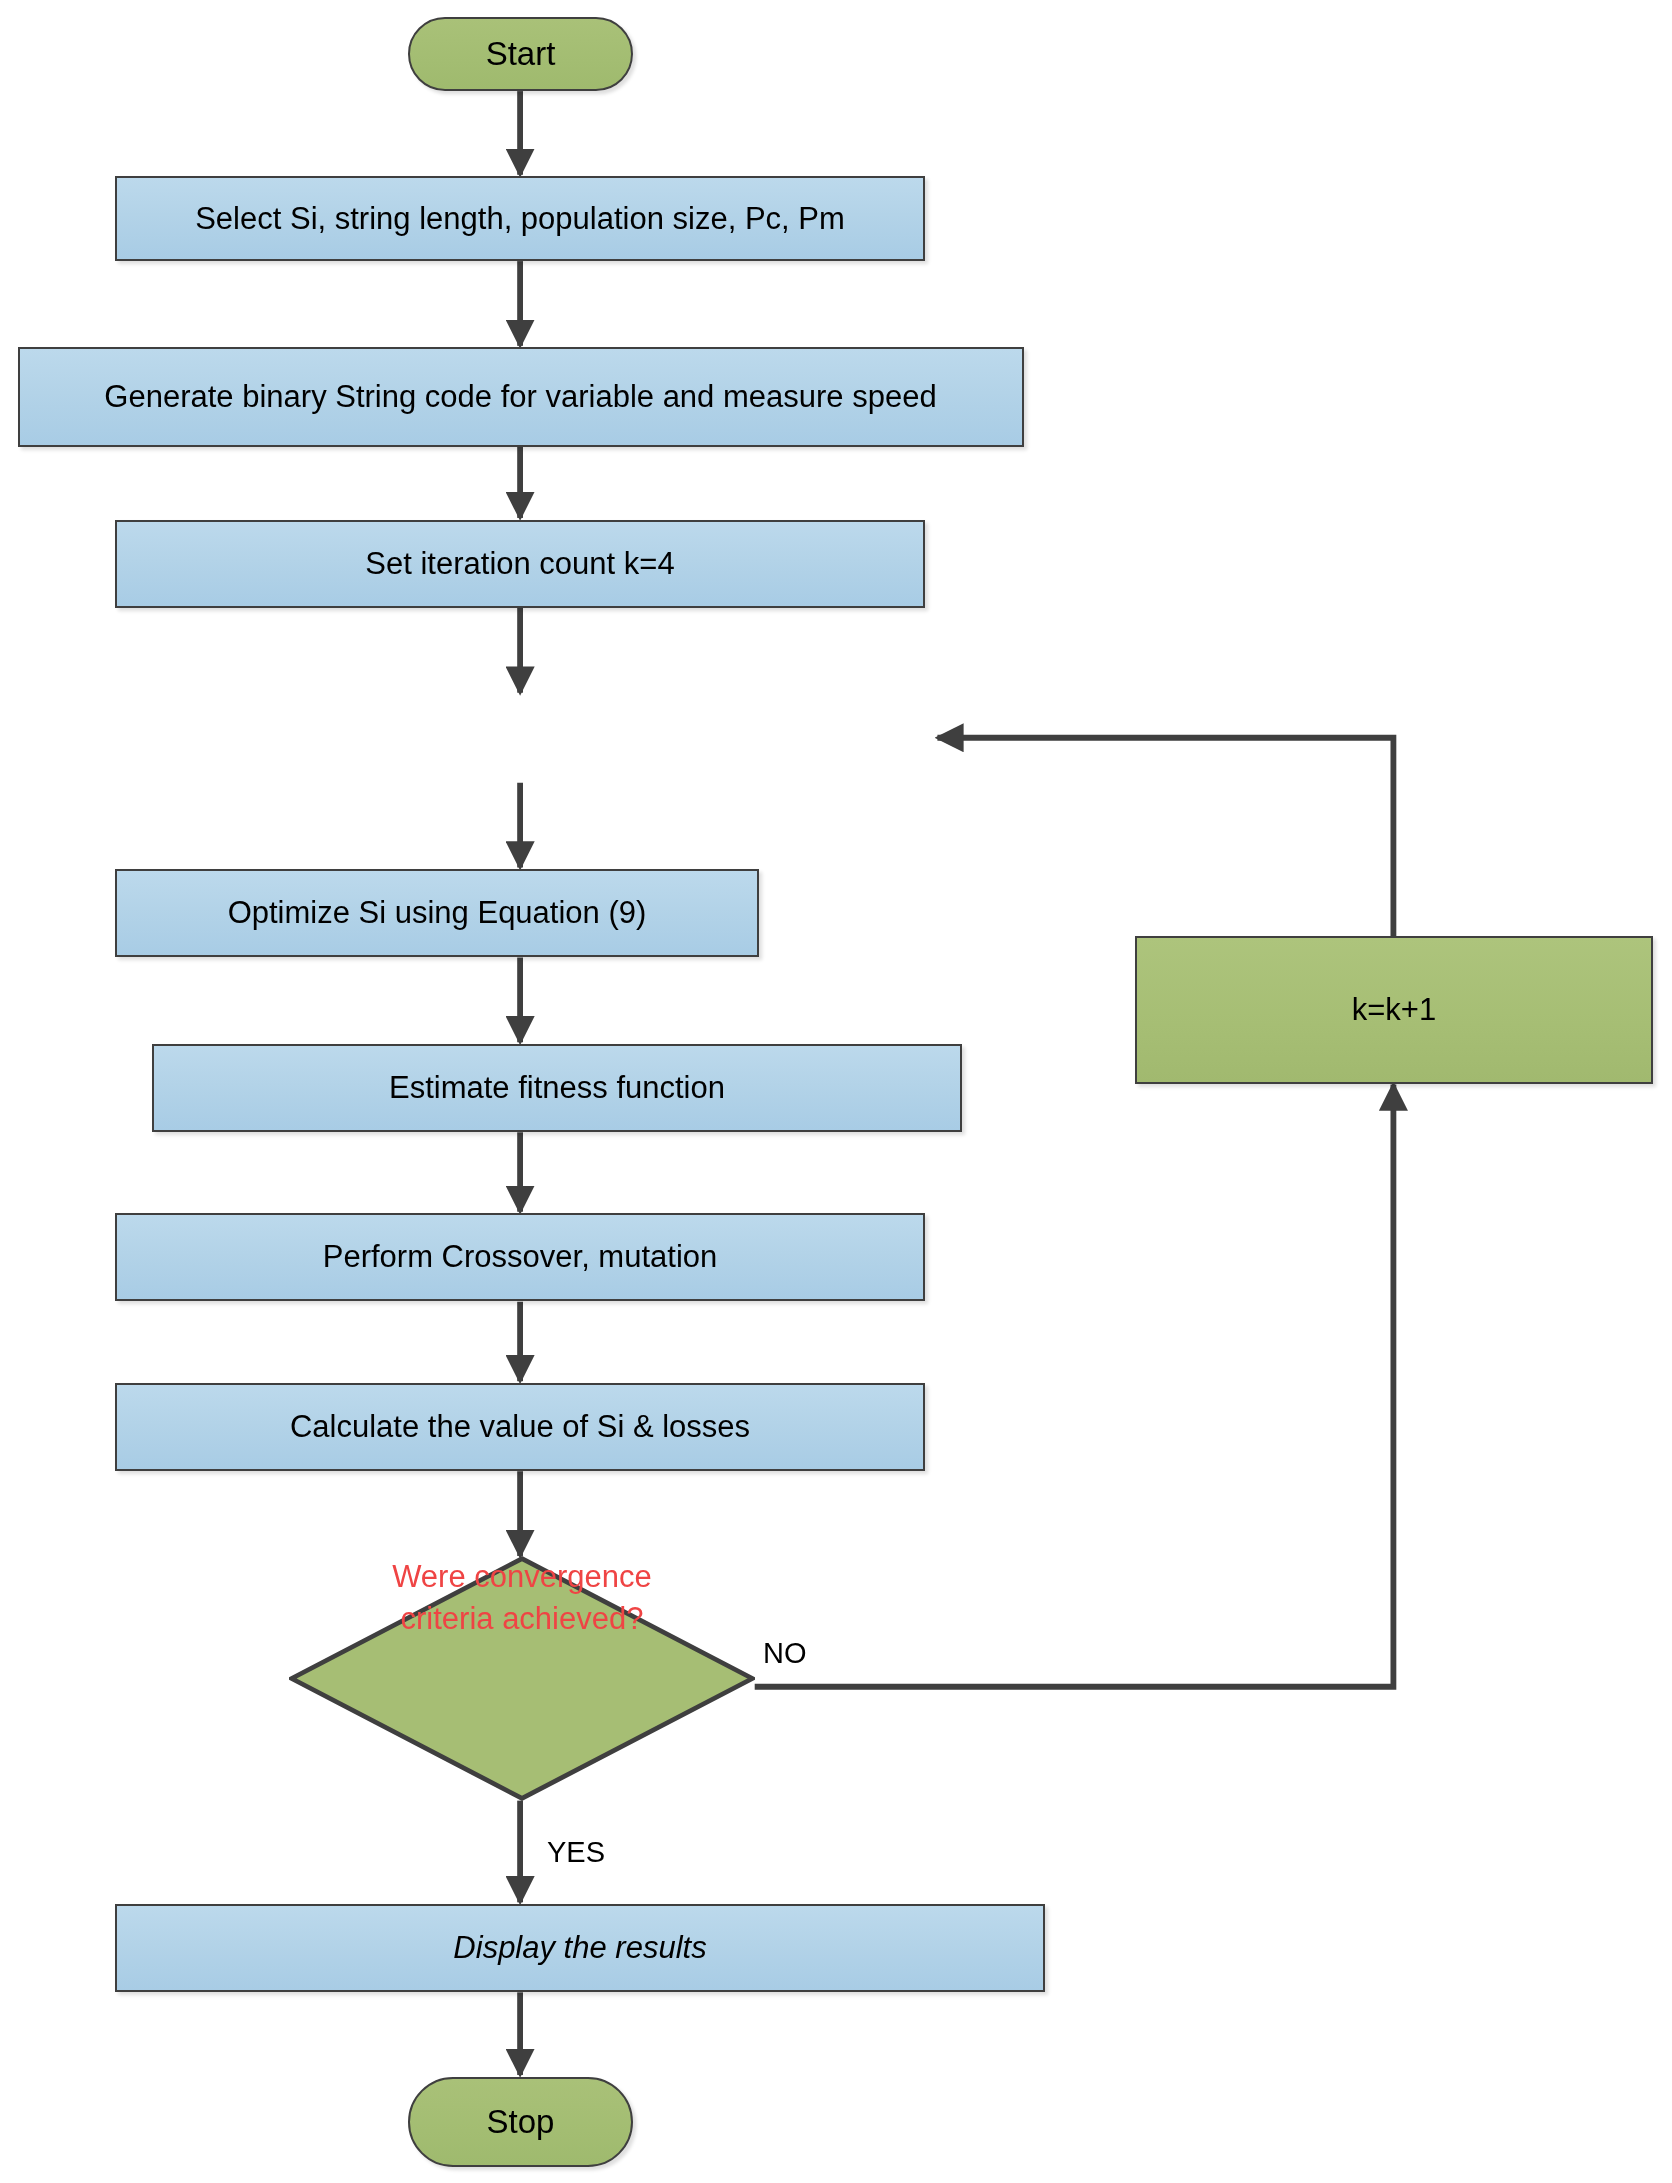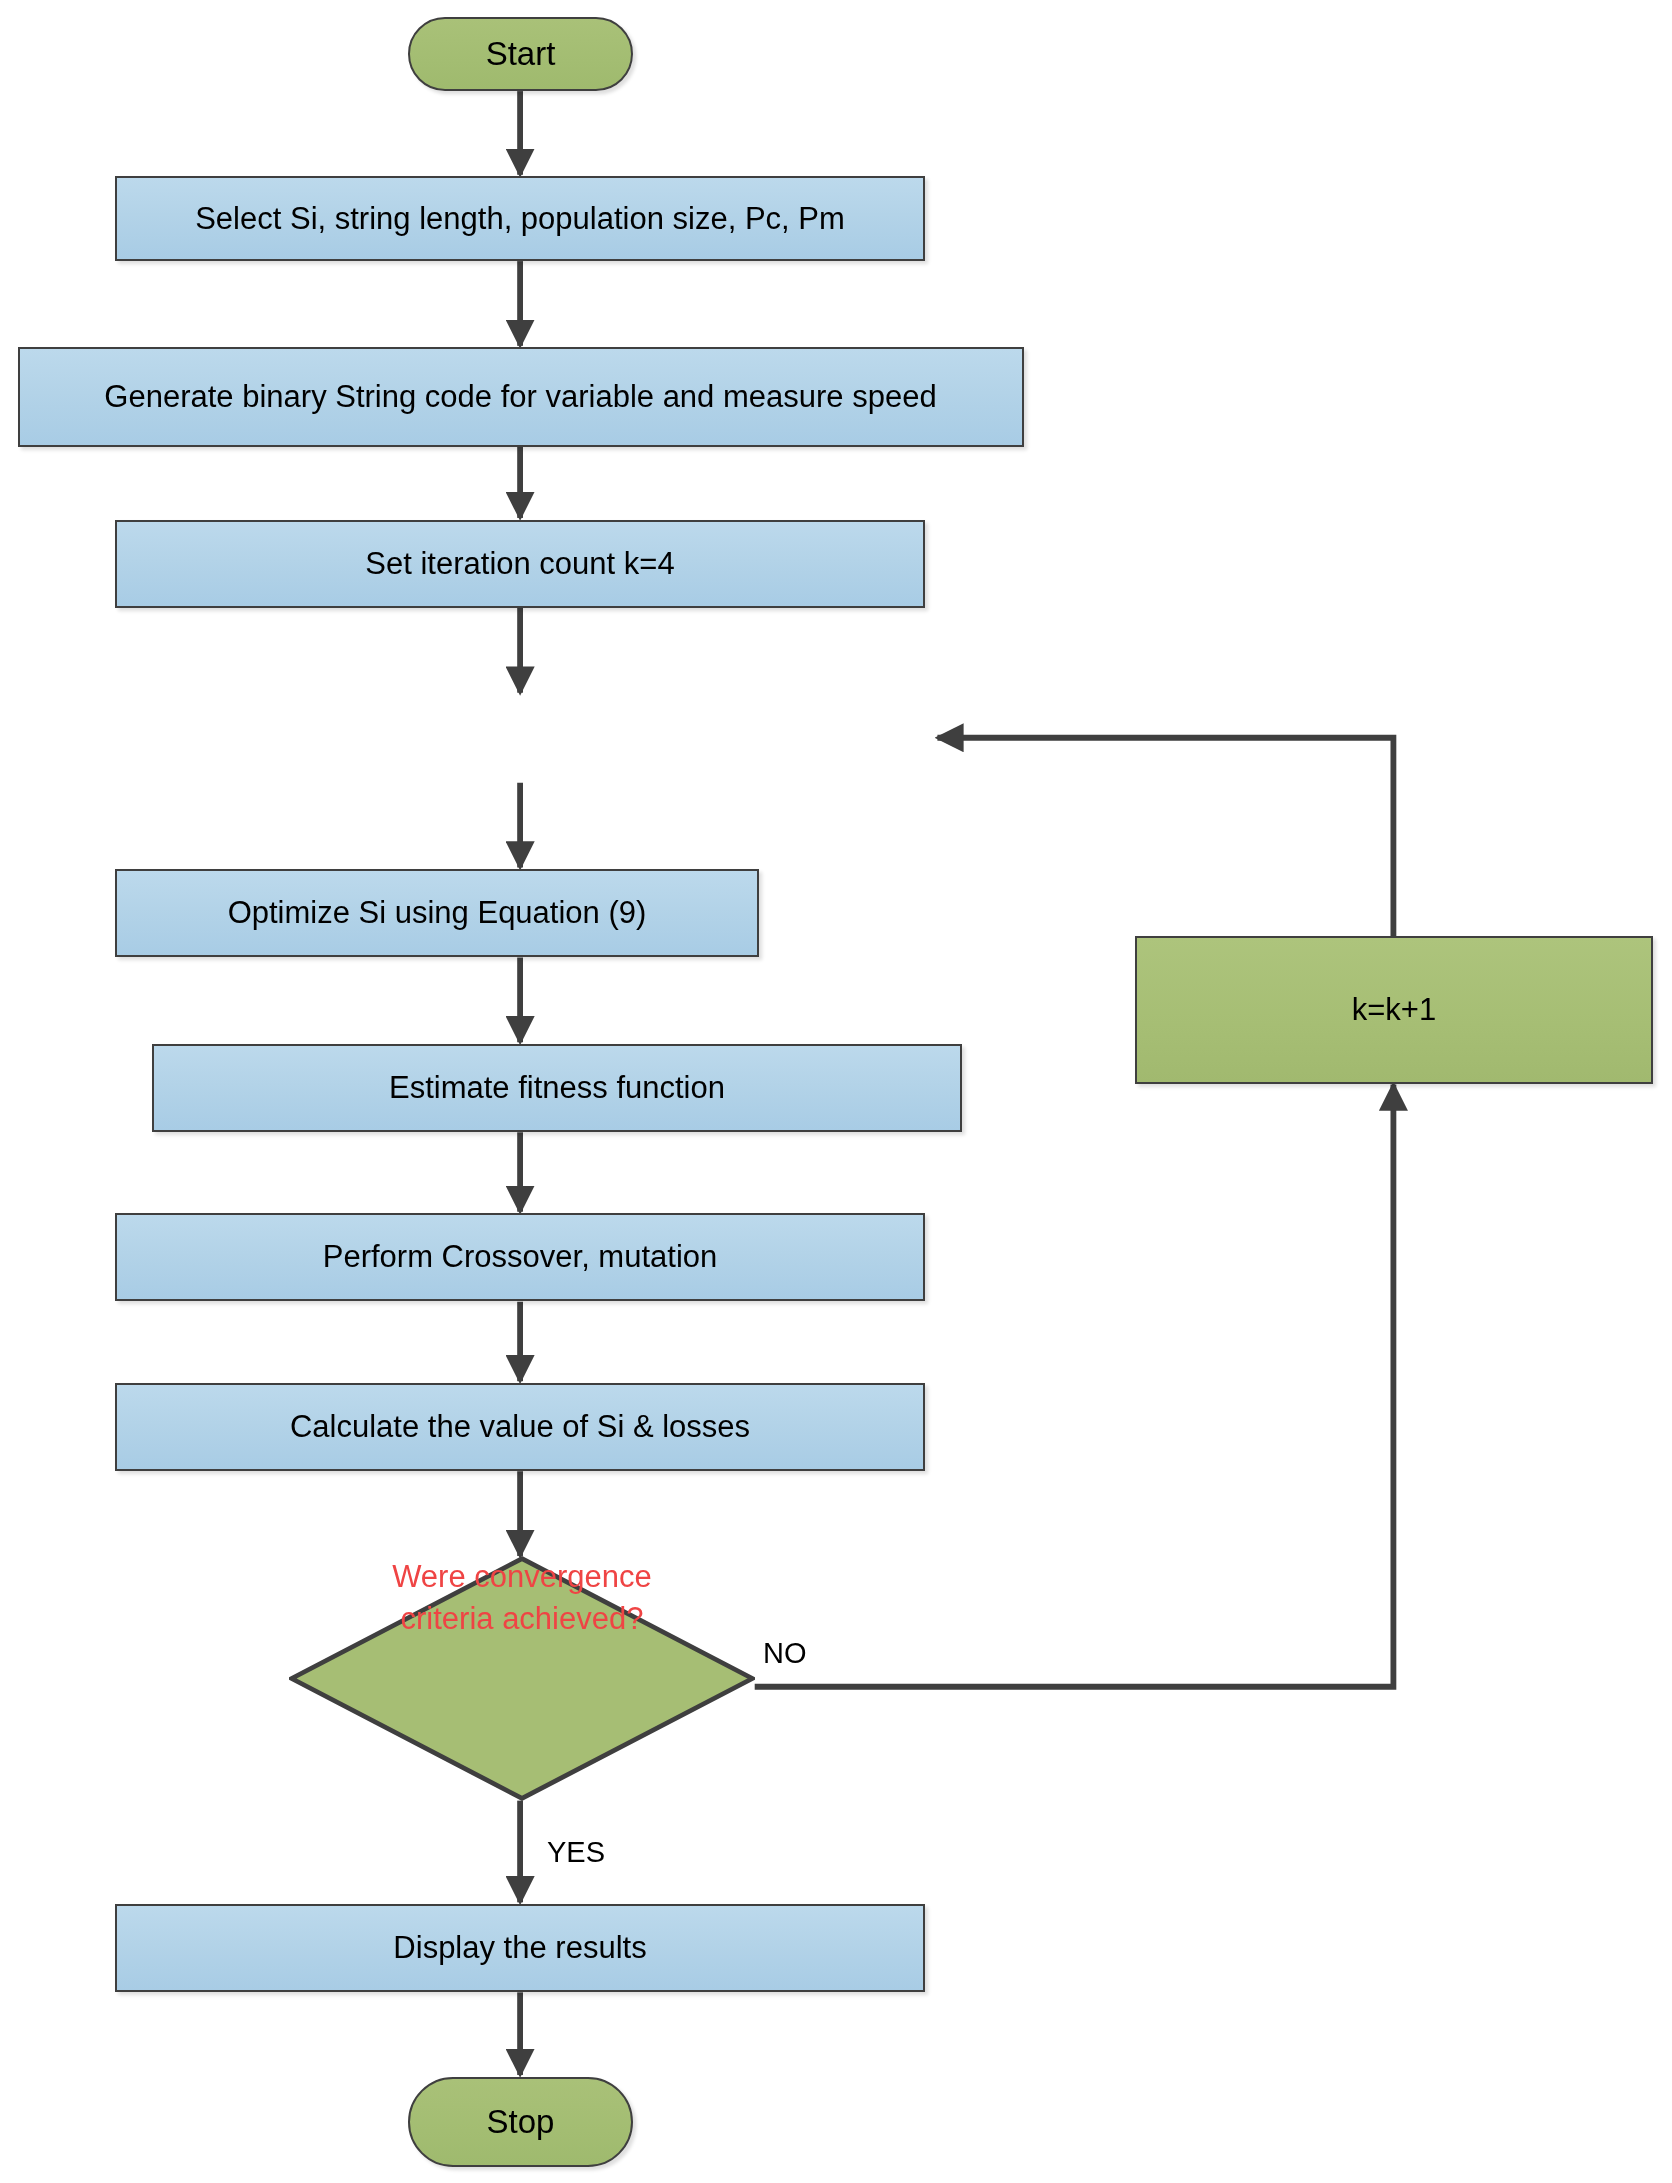--- a/index.html
+++ b/index.html
@@ -172,21 +172,21 @@
       </div>
     </div>
   </div>
 
   <div class="node accent-box" style="left:1135px; top:936px; width:518px; height:148px;">
     <div>
       <div>k=k+1</div>
     </div>
   </div>
 
-  <div class="node process" style="left:115px; top:1904px; width:810px; height:88px;">
+  <div class="node process" style="left:115px; top:1904px; width:930px; height:88px;font-style:italic;">
     <span>Display the results</span>
   </div>
 
   <div class="node terminator" style="left:408px; top:2077px; width:225px; height:90px;">
     <span>Stop</span>
   </div>
 
   <div class="edge-label" style="left:763px; top:1637px;">NO</div>
   <div class="edge-label" style="left:547px; top:1836px;">YES</div>
 

